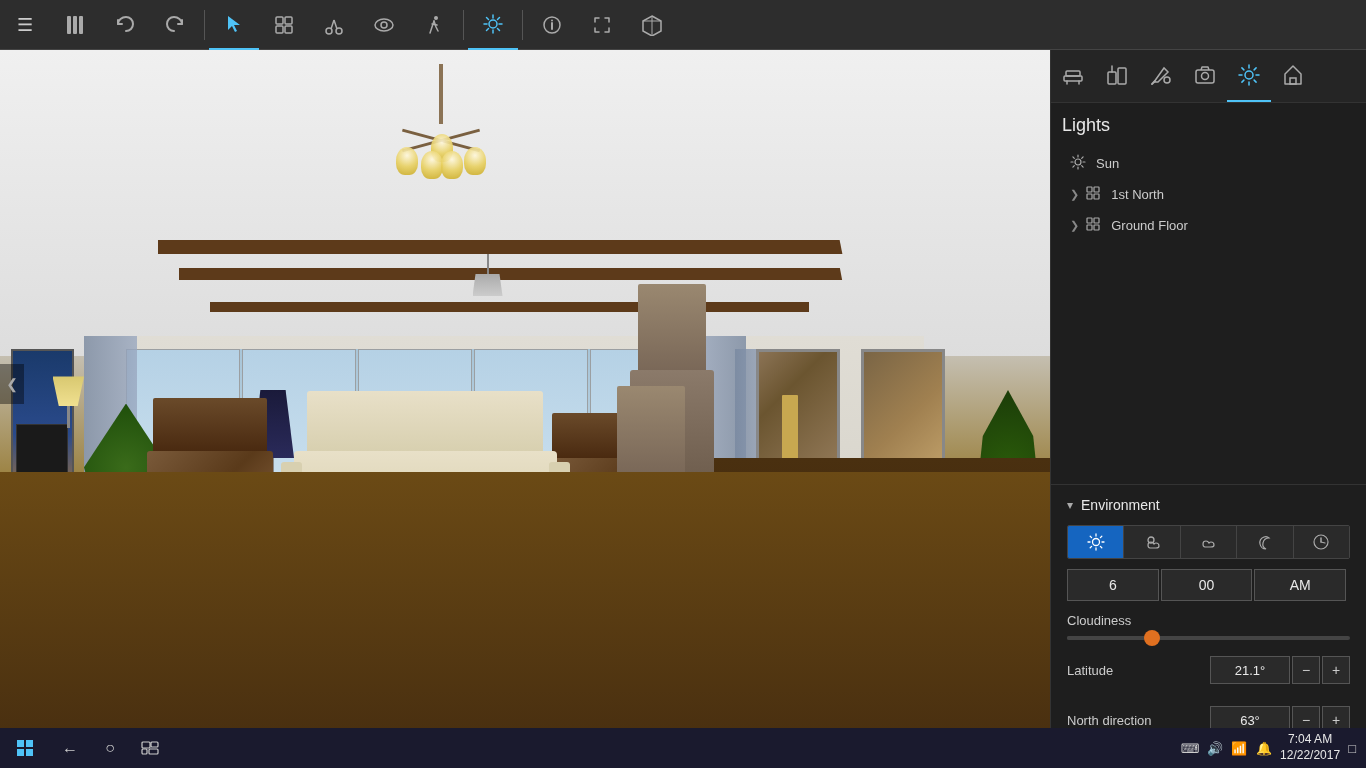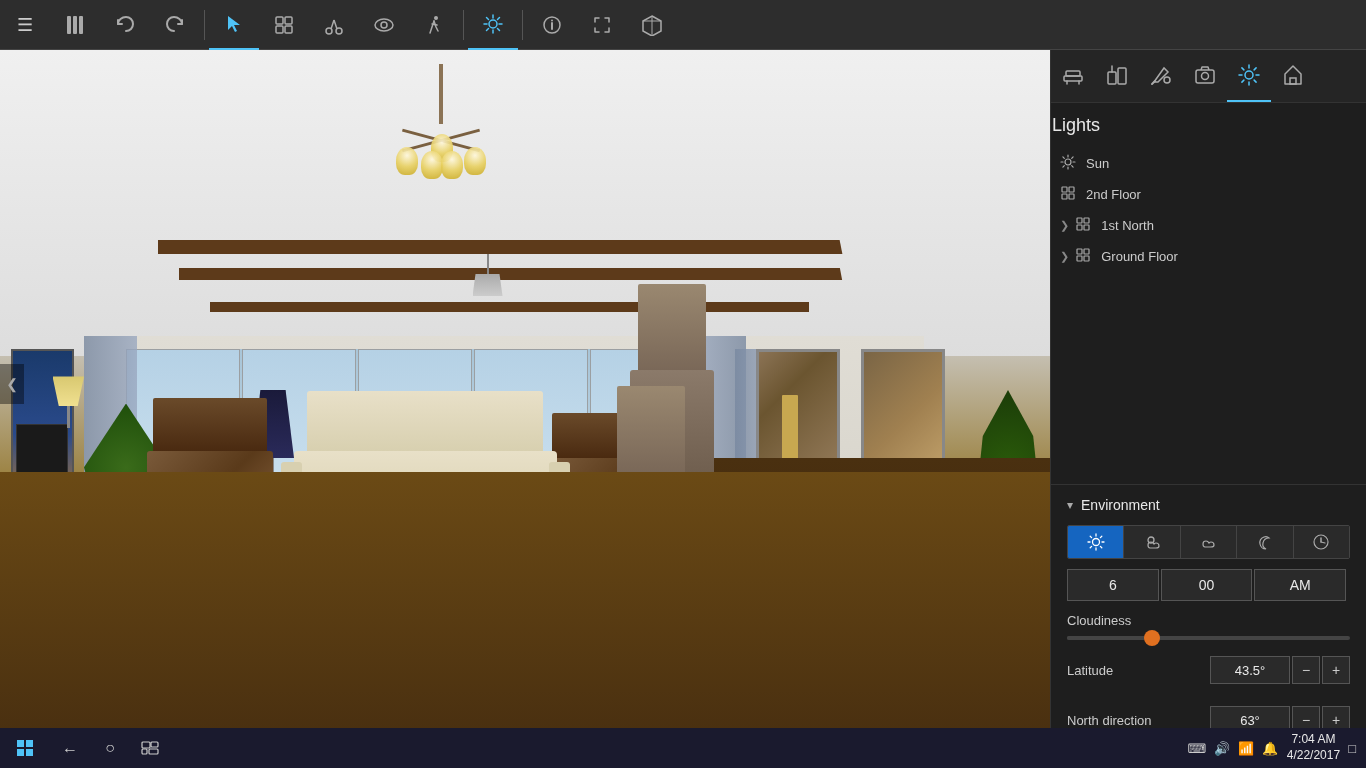--- a/index.html
+++ b/index.html
@@ -278,21 +278,21 @@
       display: flex; align-items: center; border-bottom: 1px solid #333; padding: 0;
       background: #252525;
     }
     .panel-tool-btn {
       width: 44px; height: 52px; display: flex; align-items: center; justify-content: center;
       color: #aaa; cursor: pointer; font-size: 16px; border-bottom: 2px solid transparent;
     }
     .panel-tool-btn.active { color: #4fc3f7; border-bottom: 2px solid #4fc3f7; }
 
     
-    #lights-section { padding: 12px 16px 8px 1px; }
+    #lights-section { padding: 12px 16px 8px 11px; }
     #lights-title {
       color: #e8e8e8; font-size: 18px; font-weight: 400; margin-bottom: 12px;
     }
 
     .light-item {
       display: flex; align-items: center; padding: 6px 8px; cursor: pointer;
       color: #ccc; font-size: 13px; border-radius: 2px;
     }
     .light-item-icon { color: #aaa; margin-right: 10px; font-size: 14px; }
     .light-item-expand { color: #888; margin-right: 6px; font-size: 11px; }
@@ -687,31 +687,20 @@
           <line x1="13" y1="8" x2="15" y2="8" stroke="#aaa" stroke-width="1.2" stroke-linecap="round"></line>
           <line x1="2.9" y1="2.9" x2="4.3" y2="4.3" stroke="#aaa" stroke-width="1.2" stroke-linecap="round"></line>
           <line x1="11.7" y1="11.7" x2="13.1" y2="13.1" stroke="#aaa" stroke-width="1.2" stroke-linecap="round"></line>
           <line x1="13.1" y1="2.9" x2="11.7" y2="4.3" stroke="#aaa" stroke-width="1.2" stroke-linecap="round"></line>
           <line x1="4.3" y1="11.7" x2="2.9" y2="13.1" stroke="#aaa" stroke-width="1.2" stroke-linecap="round"></line>
         </svg>
       </span>
       <span>Sun</span>
     </div>
 
-    <div class="light-item">
-      <span class="light-item-icon">
-        <svg width="16" height="16" viewBox="0 0 16 16" fill="none">
-          <rect x="2" y="2" width="5" height="5" rx="0.5" stroke="#aaa" stroke-width="1.2" fill="none"></rect>
-          <rect x="9" y="2" width="5" height="5" rx="0.5" stroke="#aaa" stroke-width="1.2" fill="none"></rect>
-          <rect x="2" y="9" width="5" height="5" rx="0.5" stroke="#aaa" stroke-width="1.2" fill="none"></rect>
-          <rect x="9" y="9" width="5" height="5" rx="0.5" stroke="#aaa" stroke-width="1.2" fill="none"></rect>
-        </svg>
-      </span>
-      <span>2nd Floor</span>
-    </div>
 
     <div class="light-item">
       <span class="light-item-expand">❯</span>
       <span class="light-item-icon">
         <svg width="16" height="16" viewBox="0 0 16 16" fill="none">
           <rect x="2" y="2" width="5" height="5" rx="0.5" stroke="#aaa" stroke-width="1.2" fill="none"></rect>
           <rect x="9" y="2" width="5" height="5" rx="0.5" stroke="#aaa" stroke-width="1.2" fill="none"></rect>
           <rect x="2" y="9" width="5" height="5" rx="0.5" stroke="#aaa" stroke-width="1.2" fill="none"></rect>
           <rect x="9" y="9" width="5" height="5" rx="0.5" stroke="#aaa" stroke-width="1.2" fill="none"></rect>
         </svg>
@@ -787,21 +776,21 @@
     </div>
 
     <div class="cloudiness-label">Cloudiness</div>
     <div class="cloudiness-slider">
       <div class="cloudiness-fill"></div>
       <div class="cloudiness-thumb"></div>
     </div>
 
     <div class="coord-row">
       <span class="coord-label">Latitude</span>
-      <div class="coord-input">43.5°</div>
+      <div class="coord-input">21.1°</div>
       <div class="coord-btn">−</div>
       <div class="coord-btn">+</div>
     </div>
 
     <div class="coord-row">
       <span class="coord-label">North direction</span>
       <div class="coord-input">63°</div>
       <div class="coord-btn">−</div>
       <div class="coord-btn">+</div>
     </div>
@@ -828,17 +817,17 @@
     </svg>
   </div>
   <div class="taskbar-spacer"></div>
   <div class="taskbar-sys">
     <span class="taskbar-sys-icon">⌨</span>
     <span class="taskbar-sys-icon">🔊</span>
     <span class="taskbar-sys-icon">📶</span>
     <span class="taskbar-sys-icon">🔔</span>
     <div class="taskbar-clock">
       <div>7:04 AM</div>
-      <div>4/22/2017</div>
+      <div>12/22/2017</div>
     </div>
     <span class="taskbar-sys-icon">□</span>
   </div>
 </div>
 
 </body></html>

